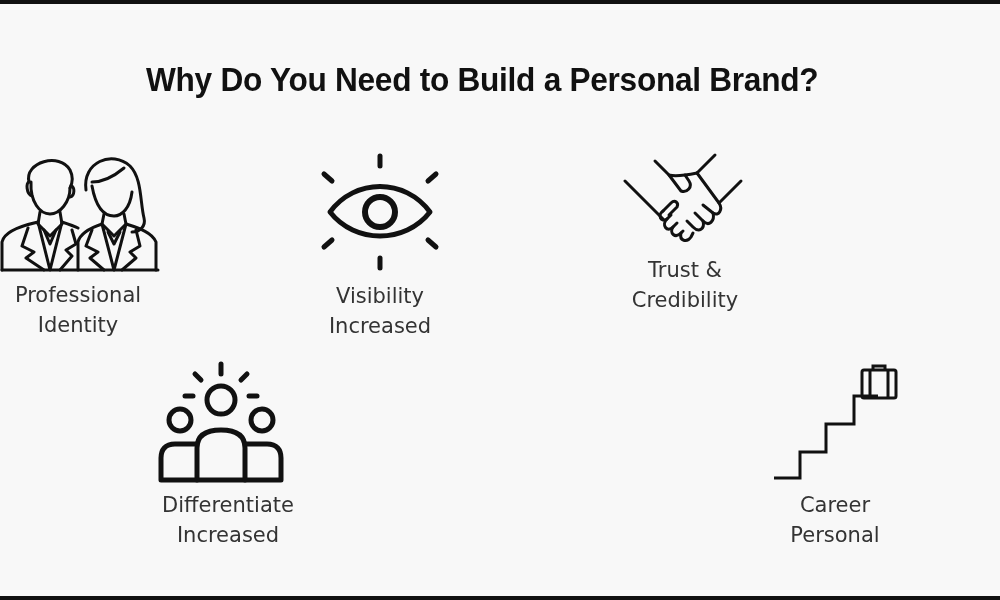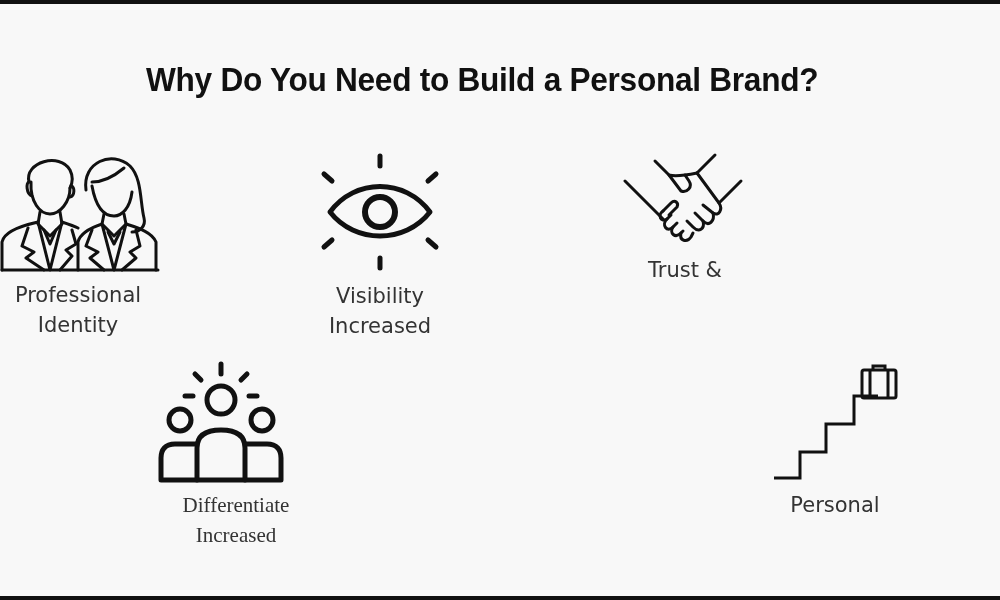--- a/index.html
+++ b/index.html
@@ -88,48 +88,50 @@
     <path d="M90 66 C92 74 86 80 80 74 L72 66"></path>
     <path d="M80 74 C82 82 76 86 70 80 L64 74"></path>
     <path d="M40 64 C34 68 38 76 44 72 L48 68"></path>
     <path d="M44 72 C38 78 44 86 50 80 L54 76"></path>
     <path d="M50 80 C46 86 52 92 58 86 L60 84"></path>
     <path d="M58 86 C56 94 64 96 68 90 L70 86"></path>
     <path d="M40 64 L48 56 C52 52 56 56 54 60 L46 68"></path>
   </svg>
   <div class="label" style="left:0;top:108px;width:140px;">
     <div>Trust &amp;</div>
+    <div>Credibility</div>
   </div>
 </div>
 
 <div class="item" style="left:145px;top:360px;width:150px;height:200px;">
   <svg style="left:10px;top:0;" width="132" height="124" viewBox="0 0 132 124" fill="none" stroke="#111" stroke-width="5" stroke-linecap="round" stroke-linejoin="round">
     <line x1="66" y1="4" x2="66" y2="14"></line>
     <line x1="40" y1="14" x2="46" y2="20"></line>
     <line x1="92" y1="14" x2="86" y2="20"></line>
     <line x1="30" y1="36" x2="38" y2="36"></line>
     <line x1="94" y1="36" x2="102" y2="36"></line>
     <circle cx="66" cy="40" r="14"></circle>
     <circle cx="25" cy="60" r="11"></circle>
     <circle cx="107" cy="60" r="11"></circle>
     <path d="M42 120 L42 88 C42 76 50 70 66 70 C82 70 90 76 90 88 L90 120 Z"></path>
     <path d="M42 84 L20 84 C10 84 6 90 6 98 L6 120 L42 120"></path>
     <path d="M90 84 L112 84 C122 84 126 90 126 98 L126 120 L90 120"></path>
   </svg>
-  <div class="label" style="left:16px;top:130px;width:150px;font-family:Liberation Serif, serif;">
+  <div class="label" style="left:8px;top:130px;width:150px;">
     <div>Differentiate</div>
     <div>Increased</div>
   </div>
 </div>
 
 <div class="item" style="left:760px;top:360px;width:150px;height:200px;">
   <svg style="left:10px;top:0;" width="140" height="124" viewBox="0 0 140 124" fill="none" stroke="#111" stroke-width="3" stroke-linejoin="miter">
     <path d="M4 118 L30 118 L30 92 L56 92 L56 64 L84 64 L84 36 L108 36"></path>
     <rect x="92" y="10" width="34" height="28" rx="2"></rect>
     <path d="M100 10 L100 38 M118 10 L118 38"></path>
     <path d="M103 10 L103 6 L115 6 L115 10"></path>
   </svg>
   <div class="label" style="left:0;top:130px;width:150px;">
+    <div>Career</div>
     <div>Personal</div>
   </div>
 </div>
 
 <div class="border-bottom"></div>
 
 </body></html>

